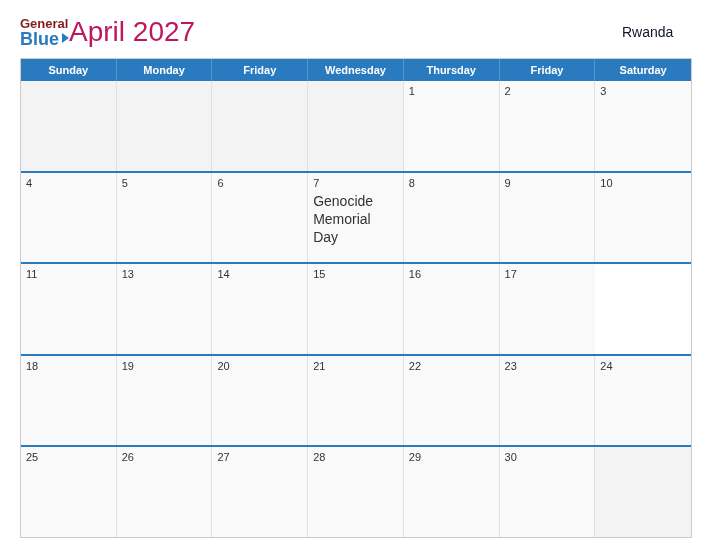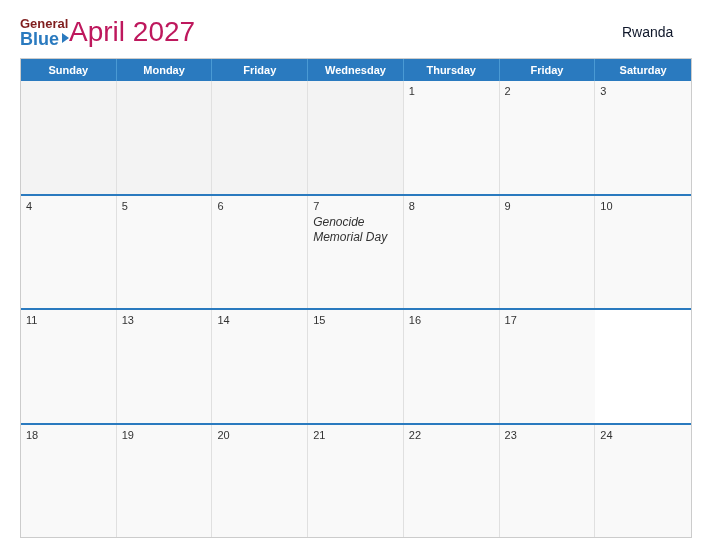--- a/index.html
+++ b/index.html
@@ -116,25 +116,24 @@
     .cal-cell.empty {
       background: #f3f3f3;
     }
     .cal-cell .day-num {
       font-size: 11px;
       color: #333;
       display: block;
       margin-bottom: 2px;
     }
     .cal-cell .event {
-      font-size: 12px;
+      font-size: 14px;
       color: #333;
       margin-top: 3px;
       line-height: 1.3;
-      font-style: italic;
     }
   </style>
 </head>
 <body>
 
 <div class="page">
   <div class="header">
     <div class="logo">
       <span class="logo-general">General</span>
       <span class="logo-blue">
@@ -232,15 +231,36 @@
           <div class="cal-cell">
             <span class="day-num">22</span>
           </div>
           <div class="cal-cell">
             <span class="day-num">23</span>
           </div>
           <div class="cal-cell">
             <span class="day-num">24</span>
           </div>
         </div>
+        <div class="cal-week">
+          <div class="cal-cell">
+            <span class="day-num">25</span>
+          </div>
+          <div class="cal-cell">
+            <span class="day-num">26</span>
+          </div>
+          <div class="cal-cell">
+            <span class="day-num">27</span>
+          </div>
+          <div class="cal-cell">
+            <span class="day-num">28</span>
+          </div>
+          <div class="cal-cell">
+            <span class="day-num">29</span>
+          </div>
+          <div class="cal-cell">
+            <span class="day-num">30</span>
+          </div>
+          <div class="cal-cell empty"></div>
+        </div>
       </div>
   </div>
 </div>
 
 </body></html>

